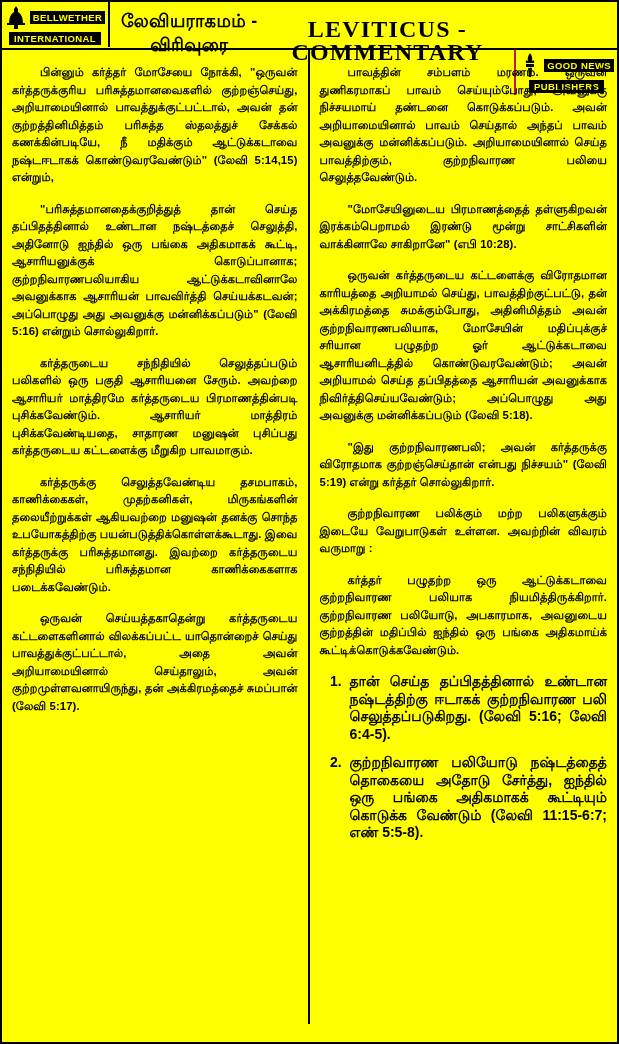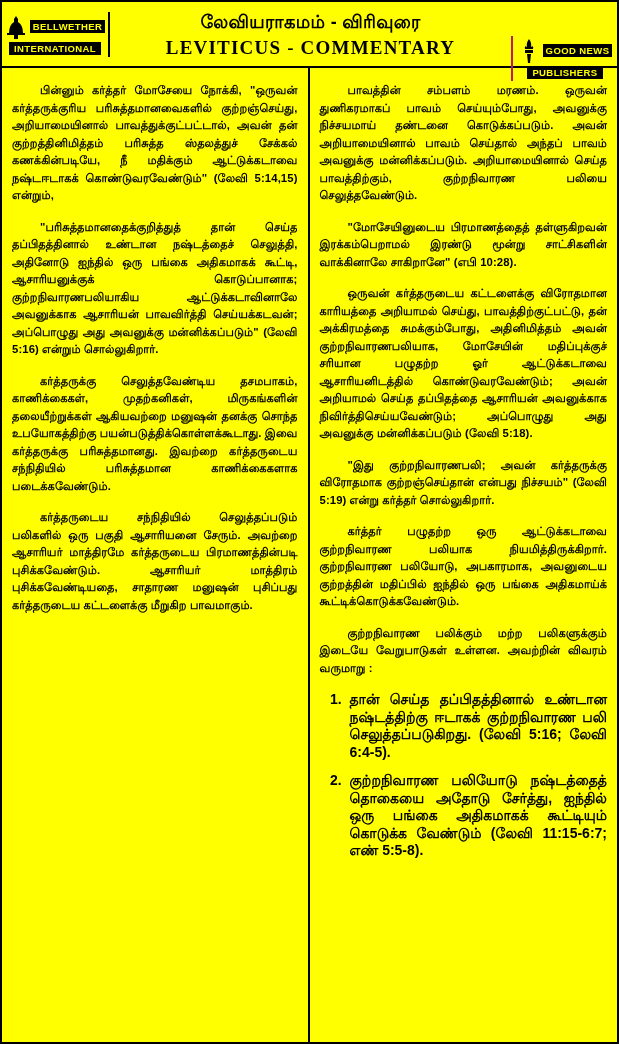--- a/index.html
+++ b/index.html
@@ -12,25 +12,25 @@
     height: 1044px;
     box-sizing: border-box;
     background: #ffff00;
     border: 2px solid #000000;
     position: relative;
     font-family: "Liberation Sans", sans-serif;
     overflow: hidden;
   }
   
   .header {
-    height: 66px;
+    height: 48px;
     box-sizing: border-box;
     border-bottom: 2px solid #000000;
     display: flex;
-    align-items: center;
+    align-items: flex-start;
   }
   .logo-box {
     width: 108px;
     box-sizing: border-box;
     border-right: 2px solid #000000;
     display: flex;
     flex-direction: column;
     align-items: center;
     justify-content: center;
     padding: 2px 3px;
@@ -77,41 +77,41 @@
     white-space: nowrap;
   }
   .logo-stack {
     display: flex;
     flex-direction: column;
     align-items: center;
   }
   .title-box {
     flex: 1 1 auto;
     display: flex;
-    flex-direction: column;
+    flex-direction: row;
     align-items: center;
     justify-content: center;
     text-align: center;
     padding: 0 4px;
   }
   .title-ta {
     font-size: 18px;
     font-weight: bold;
     color: #000000;
     line-height: 24px;
     letter-spacing: 0.3px;
   }
   .title-en {
     font-family: "Liberation Serif", serif;
-    font-size: 19px;
+    font-size: 24px;
     font-weight: bold;
     color: #000000;
     line-height: 23px;
     letter-spacing: 1.2px;
-    margin-top: 2px;
+    margin-top: 16px;
   }
   
   .body {
     display: flex;
     height: calc(100% - 66px);
     box-sizing: border-box;
   }
   .col {
     box-sizing: border-box;
     padding: 14px 10px 10px 10px;
@@ -186,31 +186,32 @@
       <div class="logo-sub">PUBLISHERS</div>
     </div>
 
   </div>
 
   <div class="body">
 
     <div class="col left">
       <p class="para">பின்னும் கர்த்தர் மோசேயை நோக்கி, "ஒருவன் கர்த்தருக்குரிய பரிசுத்தமானவைகளில் குற்றஞ்செய்து, அறியாமையினால் பாவத்துக்குட்பட்டால், அவன் தன் குற்றத்தினிமித்தம் பரிசுத்த ஸ்தலத்துச் சேக்கல் கணக்கின்படியே, நீ மதிக்கும் ஆட்டுக்கடாவை நஷ்டஈடாகக் கொண்டுவரவேண்டும்" (லேவி 5:14,15) என்றும்,</p>
       <p class="para">"பரிசுத்தமானதைக்குறித்துத் தான் செய்த தப்பிதத்தினால் உண்டான நஷ்டத்தைச் செலுத்தி, அதினோடு ஐந்தில் ஒரு பங்கை அதிகமாகக் கூட்டி, ஆசாரியனுக்குக் கொடுப்பானாக; குற்றநிவாரணபலியாகிய ஆட்டுக்கடாவினாலே அவனுக்காக ஆசாரியன் பாவவிர்த்தி செய்யக்கடவன்; அப்பொழுது அது அவனுக்கு மன்னிக்கப்படும்" (லேவி 5:16) என்றும் சொல்லுகிறார்.</p>
+      <p class="para">கர்த்தருடைய சந்நிதியில் செலுத்தப்படும் பலிகளில் ஒரு பகுதி ஆசாரியனை சேரும். அவற்றை ஆசாரியர் மாத்திரமே கர்த்தருடைய பிரமாணத்தின்படி புசிக்கவேண்டும். ஆசாரியர் மாத்திரம் புசிக்கவேண்டியதை, சாதாரண மனுஷன் புசிப்பது கர்த்தருடைய கட்டளைக்கு மீறுகிற பாவமாகும்.</p>
       <p class="para">கர்த்தருக்கு செலுத்தவேண்டிய தசமபாகம், காணிக்கைகள், முதற்கனிகள், மிருகங்களின் தலையீற்றுக்கள் ஆகியவற்றை மனுஷன் தனக்கு சொந்த உபயோகத்திற்கு பயன்படுத்திக்கொள்ளக்கூடாது. இவை கர்த்தருக்கு பரிசுத்தமானது. இவற்றை கர்த்தருடைய சந்நிதியில் பரிசுத்தமான காணிக்கைகளாக படைக்கவேண்டும்.</p>
-      <p class="para">கர்த்தருடைய சந்நிதியில் செலுத்தப்படும் பலிகளில் ஒரு பகுதி ஆசாரியனை சேரும். அவற்றை ஆசாரியர் மாத்திரமே கர்த்தருடைய பிரமாணத்தின்படி புசிக்கவேண்டும். ஆசாரியர் மாத்திரம் புசிக்கவேண்டியதை, சாதாரண மனுஷன் புசிப்பது கர்த்தருடைய கட்டளைக்கு மீறுகிற பாவமாகும்.</p>
+      <p class="para">ஒருவன் செய்யத்தகாதென்று கர்த்தருடைய கட்டளைகளினால் விலக்கப்பட்ட யாதொன்றைச் செய்து பாவத்துக்குட்பட்டால், அதை அவன் அறியாமையினால் செய்தாலும், அவன் குற்றமுள்ளவனாயிருந்து, தன் அக்கிரமத்தைச் சுமப்பான் (லேவி 5:17).</p>
     </div>
 
     <div class="col">
       <p class="para">பாவத்தின் சம்பளம் மரணம். ஒருவன் துணிகரமாகப் பாவம் செய்யும்போது, அவனுக்கு நிச்சயமாய் தண்டனை கொடுக்கப்படும். அவன் அறியாமையினால் பாவம் செய்தால் அந்தப் பாவம் அவனுக்கு மன்னிக்கப்படும். அறியாமையினால் செய்த பாவத்திற்கும், குற்றநிவாரண பலியை செலுத்தவேண்டும்.</p>
       <p class="para">"மோசேயினுடைய பிரமாணத்தைத் தள்ளுகிறவன் இரக்கம்பெறாமல் இரண்டு மூன்று சாட்சிகளின் வாக்கினாலே சாகிறானே" (எபி 10:28).</p>
       <p class="para">ஒருவன் கர்த்தருடைய கட்டளைக்கு விரோதமான காரியத்தை அறியாமல் செய்து, பாவத்திற்குட்பட்டு, தன் அக்கிரமத்தை சுமக்கும்போது, அதினிமித்தம் அவன் குற்றநிவாரணபலியாக, மோசேயின் மதிப்புக்குச் சரியான பழுதற்ற ஓர் ஆட்டுக்கடாவை ஆசாரியனிடத்தில் கொண்டுவரவேண்டும்; அவன் அறியாமல் செய்த தப்பிதத்தை ஆசாரியன் அவனுக்காக நிவிர்த்திசெய்யவேண்டும்; அப்பொழுது அது அவனுக்கு மன்னிக்கப்படும் (லேவி 5:18).</p>
       <p class="para">"இது குற்றநிவாரணபலி; அவன் கர்த்தருக்கு விரோதமாக குற்றஞ்செய்தான் என்பது நிச்சயம்" (லேவி 5:19) என்று கர்த்தர் சொல்லுகிறார்.</p>
+      <p class="para">குற்றநிவாரண பலிக்கும் மற்ற பலிகளுக்கும் இடையே வேறுபாடுகள் உள்ளன. அவற்றின் விவரம் வருமாறு :</p>
       <p class="para">கர்த்தர் பழுதற்ற ஒரு ஆட்டுக்கடாவை குற்றநிவாரண பலியாக நியமித்திருக்கிறார். குற்றநிவாரண பலியோடு, அபகாரமாக, அவனுடைய குற்றத்தின் மதிப்பில் ஐந்தில் ஒரு பங்கை அதிகமாய்க் கூட்டிக்கொடுக்கவேண்டும்.</p>
-      <p class="para">குற்றநிவாரண பலிக்கும் மற்ற பலிகளுக்கும் இடையே வேறுபாடுகள் உள்ளன. அவற்றின் விவரம் வருமாறு :</p>
       <ol class="numlist">
         <li>தான் செய்த தப்பிதத்தினால் உண்டான நஷ்டத்திற்கு ஈடாகக் குற்றநிவாரண பலி செலுத்தப்படுகிறது. (லேவி 5:16; லேவி 6:4-5).</li>
         <li>குற்றநிவாரண பலியோடு நஷ்டத்தைத் தொகையை அதோடு சேர்த்து, ஐந்தில் ஒரு பங்கை அதிகமாகக் கூட்டியும் கொடுக்க வேண்டும் (லேவி 11:15-6:7; எண் 5:5-8).</li>
       </ol>
     </div>
 
   </div>
 
 </div>
 

